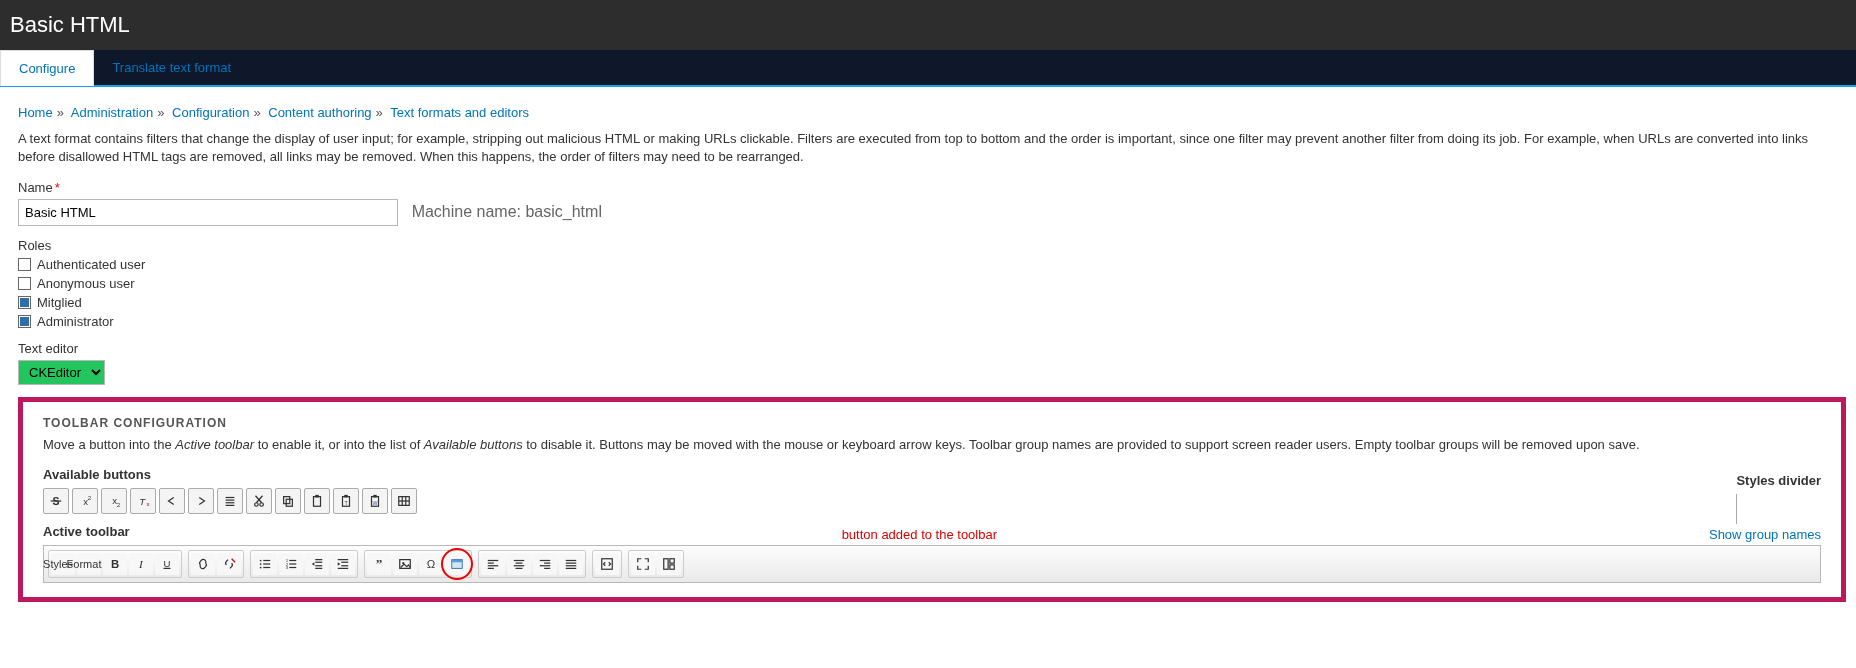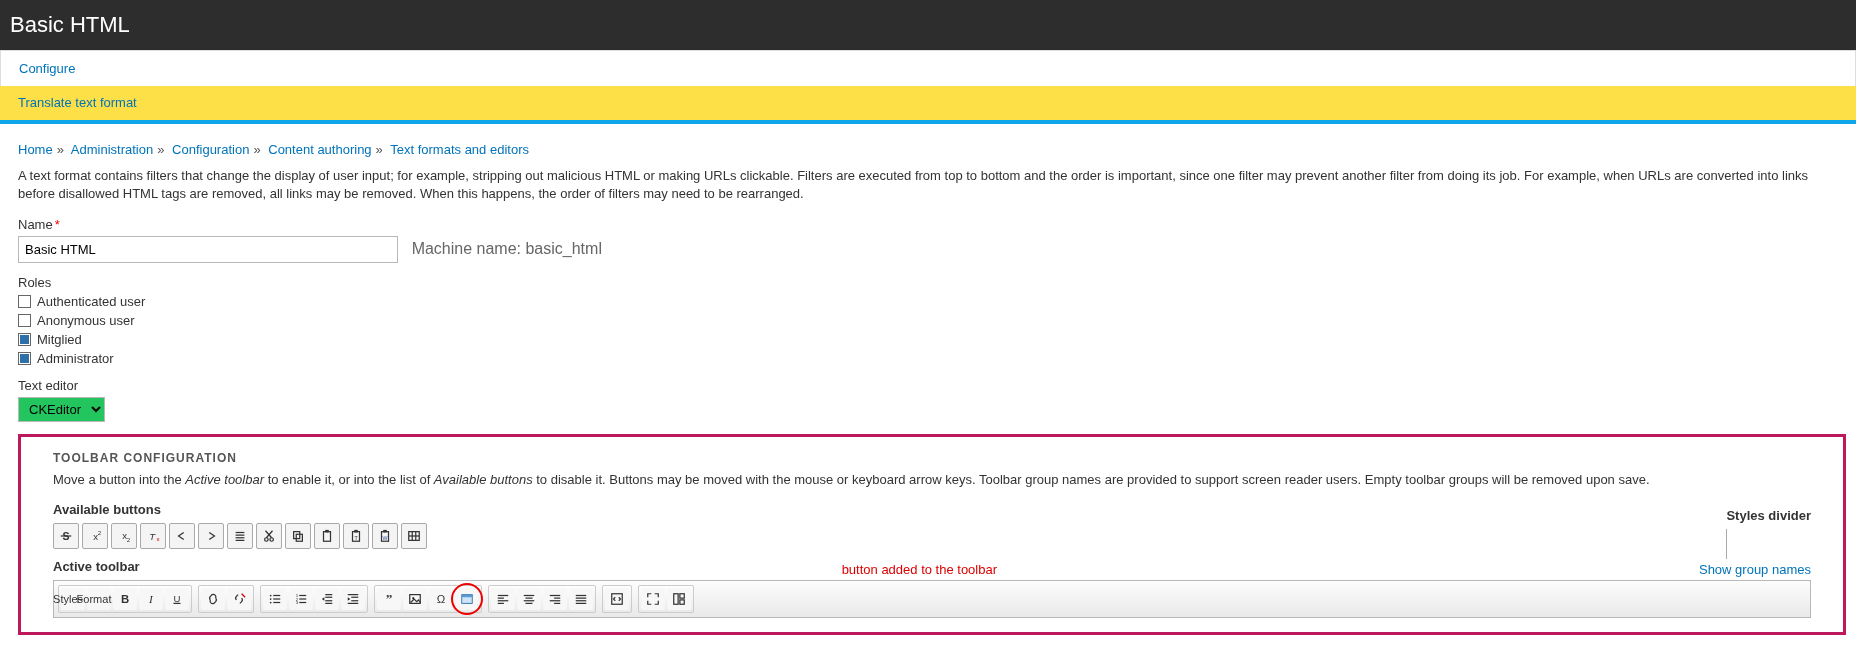--- a/index.html
+++ b/index.html
@@ -1,21 +1,21 @@
 <!DOCTYPE html>
 <html><head>
 <meta charset="utf-8">
 <style>
 * { box-sizing: border-box; margin: 0; padding: 0; }
 body { font-family: "Helvetica Neue", Arial, sans-serif; font-size: 13px; color: #333; background: #fff; }
 
 .header-bar { background: #2d2d2d; color: #fff; padding: 12px 10px; }
 .header-bar h1 { font-size: 22px; font-weight: 400; }
 
-.tabs { background: #fde047; border-bottom: 4px solid #0ea5e9; display: flex; flex-direction: column; }
+.tabs { background: #0f172a; border-bottom: 2px solid #0ea5e9; display: flex; }
 .tab { padding: 10px 18px; color: #0073bb; cursor: pointer; font-size: 13px; }
 .tab.active { background: #fff; border-top: 1px solid #ddd; border-left: 1px solid #ddd; border-right: 1px solid #ddd; margin-bottom: -1px; }
 
 .content { padding: 10px; margin-left: 8px; }
 
 .breadcrumb { margin: 8px 0 10px; color: #555; }
 .breadcrumb a { color: #0073bb; text-decoration: none; }
 .breadcrumb .sep { margin: 0 4px; }
 
 .description { margin-bottom: 14px; line-height: 1.4; }
@@ -25,21 +25,21 @@
 .required-mark { color: #e00; margin-left: 2px; }
 input[type="text"].text-input { width: 380px; padding: 5px 6px; border: 1px solid #b8b8b8; font-size: 13px; }
 .machine-name { margin-left: 10px; color: #666; font-size: 16px; }
 
 .checkbox-row { margin: 4px 0; display: flex; align-items: center; }
 .checkbox { width: 13px; height: 13px; border: 1px solid #666; background: #fff; display: inline-block; margin-right: 6px; position: relative; }
 .checkbox.checked::after { content: ""; position: absolute; top: 1px; left: 1px; right: 1px; bottom: 1px; background: #2e6ea9; }
 
 select { padding: 3px 6px; border: 1px solid #b8b8b8; font-size: 13px; background: #22c55e; }
 
-.toolbar-config { border: 3px solid #be185d; padding: 14px 32px; margin-top: 10px; }
+.toolbar-config { border: 5px solid #be185d; padding: 14px 20px; margin-top: 10px; }
 .tc-title { font-weight: bold; letter-spacing: 1px; color: #555; font-size: 12px; margin-bottom: 6px; }
 .tc-desc { margin-bottom: 12px; line-height: 1.4; }
 .tc-desc em { font-style: italic; }
 
 .buttons-header-row { display: flex; justify-content: space-between; align-items: flex-end; }
 .section-label { font-weight: bold; margin-bottom: 6px; display: block; }
 .divider-wrap { text-align: left; }
 .divider-line { width: 1px; height: 30px; background: #aaa; margin-top: 4px; }
 
 .btn-row { display: flex; gap: 3px; margin-bottom: 10px; flex-wrap: wrap; }

